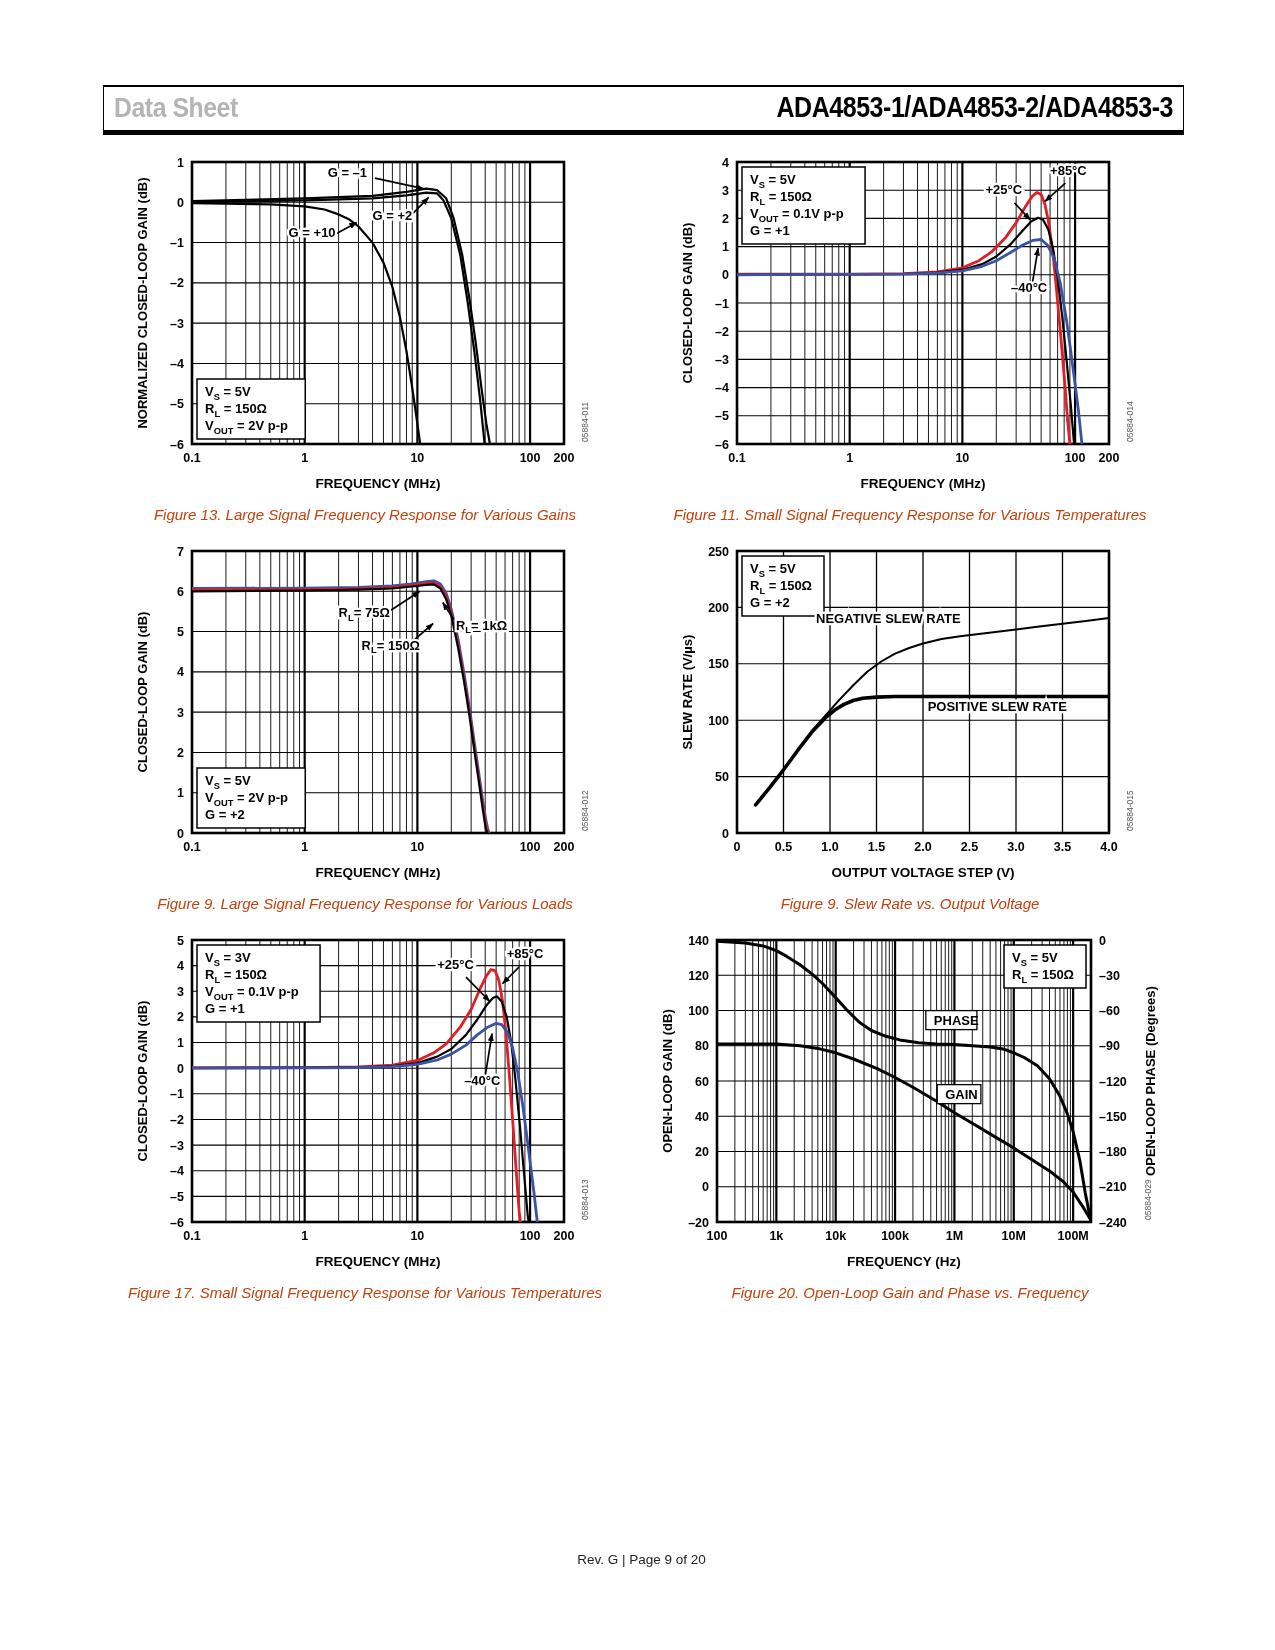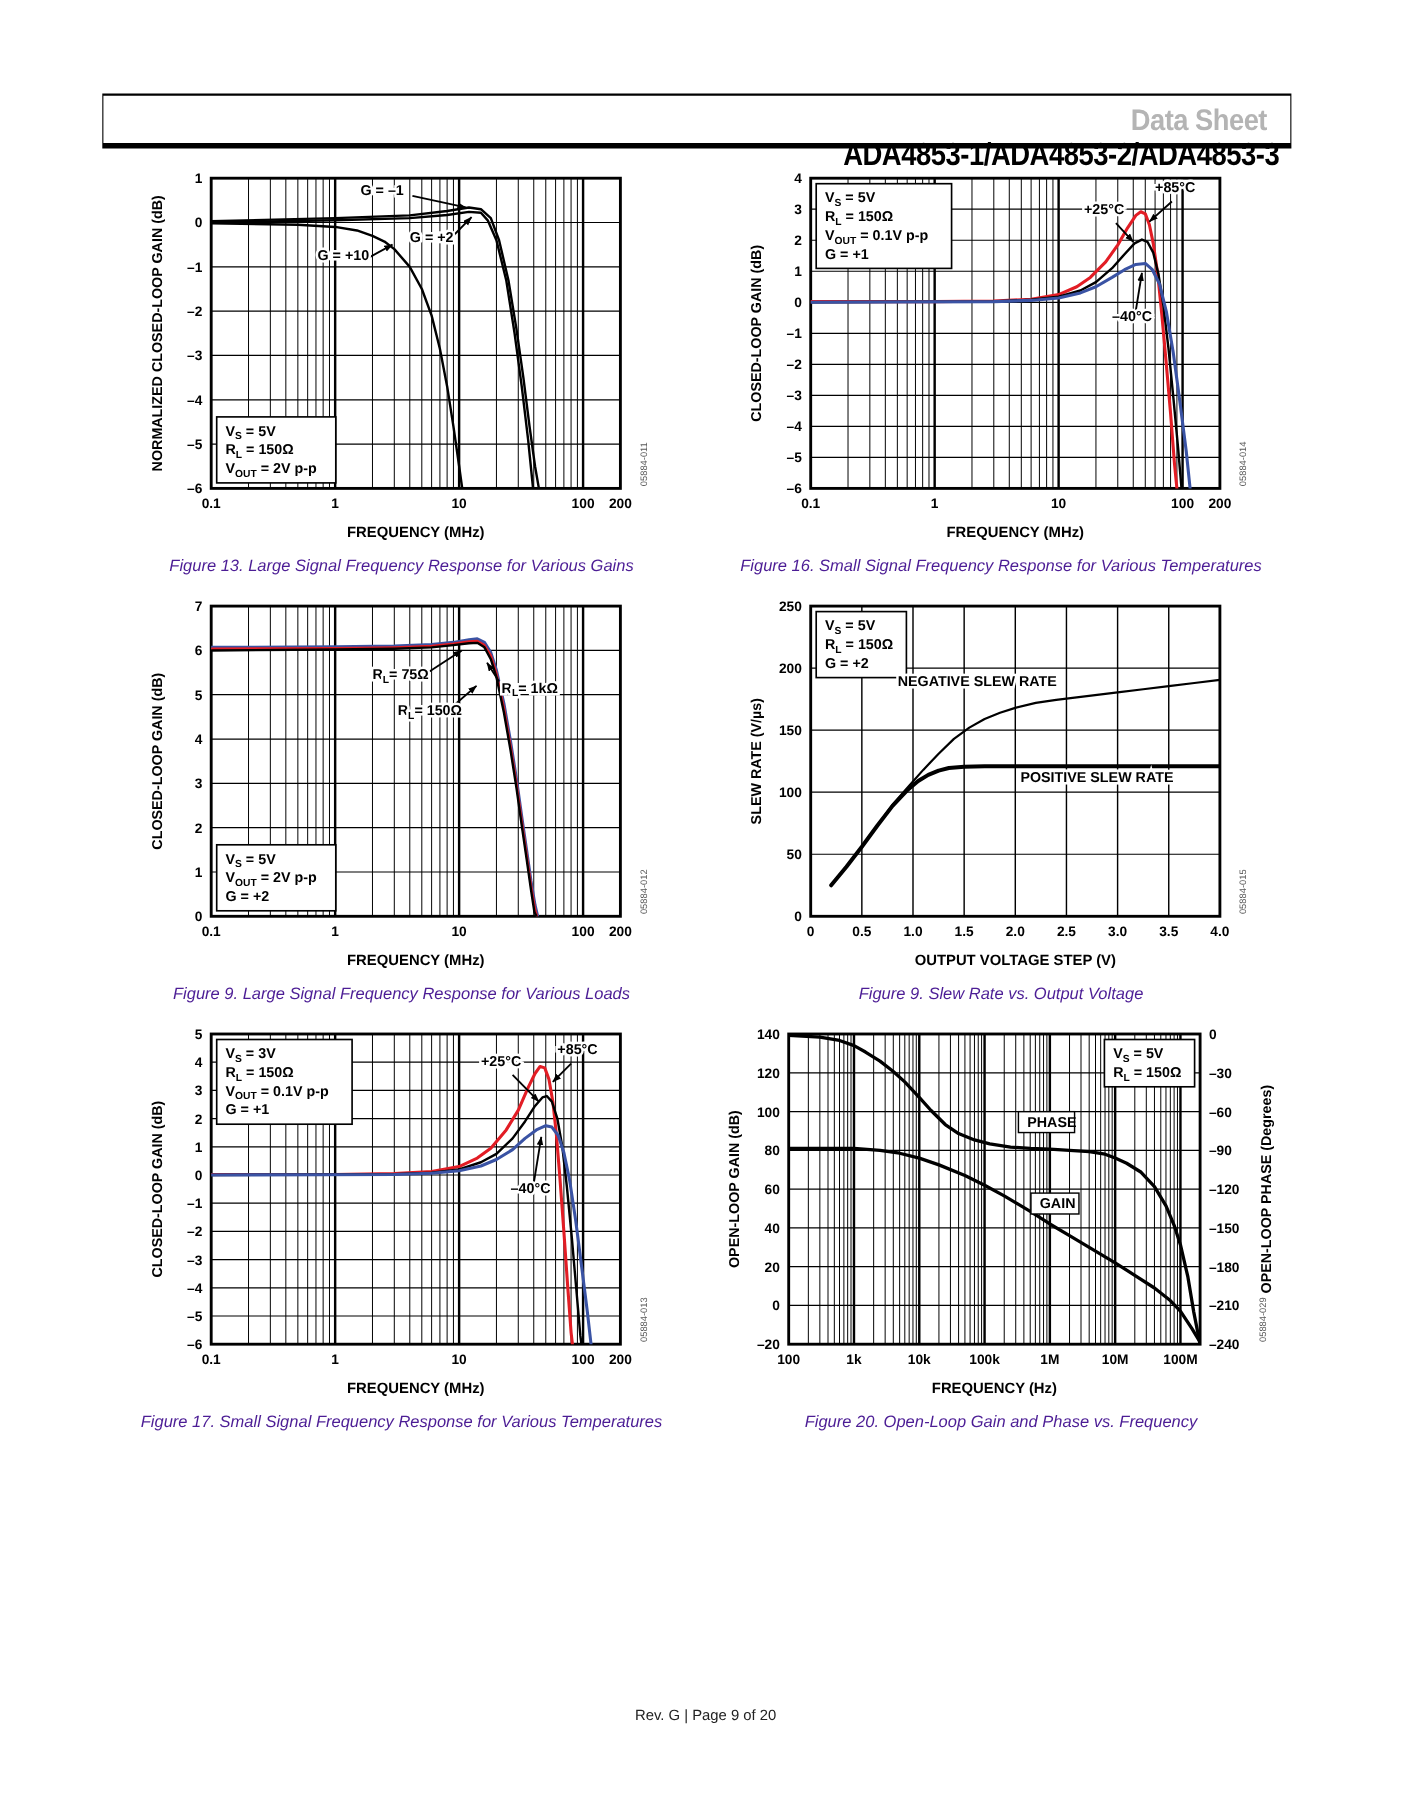--- a/index.html
+++ b/index.html
@@ -1,32 +1,32 @@
 <!DOCTYPE html>
 <html><head>
 <meta charset="utf-8">
 <style>
   html,body{margin:0;padding:0;background:#fff;}
   body{width:1275px;height:1650px;font-family:"Liberation Sans",sans-serif;color:#000;}
   .page{position:relative;width:1275px;height:1650px;background:#fff;overflow:hidden;}
 
-  .hdr{position:absolute;top:85px;left:93px;width:1081px;box-sizing:border-box;
+  .hdr{position:absolute;top:85px;left:103px;width:1081px;box-sizing:border-box;
        border:1px solid #000;border-top-width:2px;border-bottom-width:5px;
        display:flex;justify-content:space-between;align-items:flex-end;
-       padding:7px 10px 6px 10px;height:50px;flex-direction:column;}
+       padding:7px 10px 6px 10px;height:50px;}
   .hdr-doctype{font-size:27px;font-weight:bold;color:#b4b4b4;display:inline-block;
        transform:scaleX(0.92);transform-origin:left bottom;letter-spacing:-0.5px;}
   .hdr-part{font-size:29px;font-weight:bold;color:#000;display:inline-block;
        transform:scaleX(0.86);transform-origin:right bottom;letter-spacing:-0.5px;}
 
   .charts{position:absolute;top:150px;left:105px;width:1090px;
        display:grid;grid-template-columns:520px 550px;column-gap:10px;row-gap:16px;
        justify-items:center;}
   figure{margin:0;display:flex;flex-direction:column;align-items:center;}
-  .fig-caption{margin-top:6px;font-style:italic;font-size:15px;color:#4c1d95;
+  .fig-caption{margin-top:6px;font-style:italic;font-size:15px;color:#c2410c;
        font-family:"Liberation Sans",sans-serif;}
   svg text{font-family:"Liberation Sans",sans-serif;}
 
   .footer{position:absolute;top:1552px;left:4px;width:1275px;text-align:center;
        font-size:13.5px;color:#222;}
 </style>
 </head>
 <body>
 
 <div class="page">
@@ -223,21 +223,21 @@
           <g>
             <line x1="339.49279964787524" y1="52.89" x2="355.2316028771201" y2="69.80999999999999" stroke="#000" stroke-width="1.7" marker-end="url(#ah1)"></line>
             <text x="310.3869079120803" y="44.42999999999999" font-size="13" font-weight="bold" text-anchor="start" fill="#000" stroke="#fff" stroke-width="4.5" paint-order="stroke"><tspan>+25°C</tspan></text>
           </g>
           <g>
             <line x1="357.61946947159845" y1="131.85" x2="363.1243170942911" y2="98.00999999999999" stroke="#000" stroke-width="1.7" marker-end="url(#ah1)"></line>
             <text x="335.99548669814965" y="141.71999999999997" font-size="13" font-weight="bold" text-anchor="start" fill="#000" stroke="#fff" stroke-width="4.5" paint-order="stroke"><tspan>–40°C</tspan></text>
           </g>
           <text x="458" y="292" font-size="8.5" font-weight="normal" text-anchor="start" fill="#595959" transform="rotate(-90 458 292)"><tspan>05884-014</tspan></text>
         </svg>
-      <figcaption class="fig-caption">Figure 16. Small Signal Frequency Response for Various Temperatures</figcaption>
+      <figcaption class="fig-caption">Figure 11. Small Signal Frequency Response for Various Temperatures</figcaption>
     </figure>
     <figure>
       <svg width="470" height="350">
           <defs>
             <marker id="ah2" markerWidth="10" markerHeight="8" refX="7.5" refY="3" orient="auto" markerUnits="userSpaceOnUse">
               <path d="M0,0 L8,3 L0,6 Z" fill="#000"></path>
             </marker>
             <clipPath id="cp2">
               <rect x="62" y="12" width="372" height="282"></rect>
             </clipPath>

